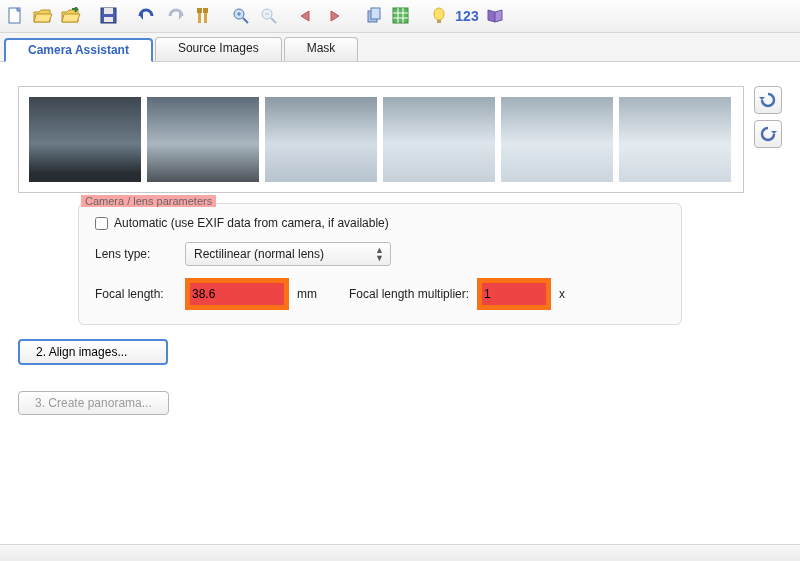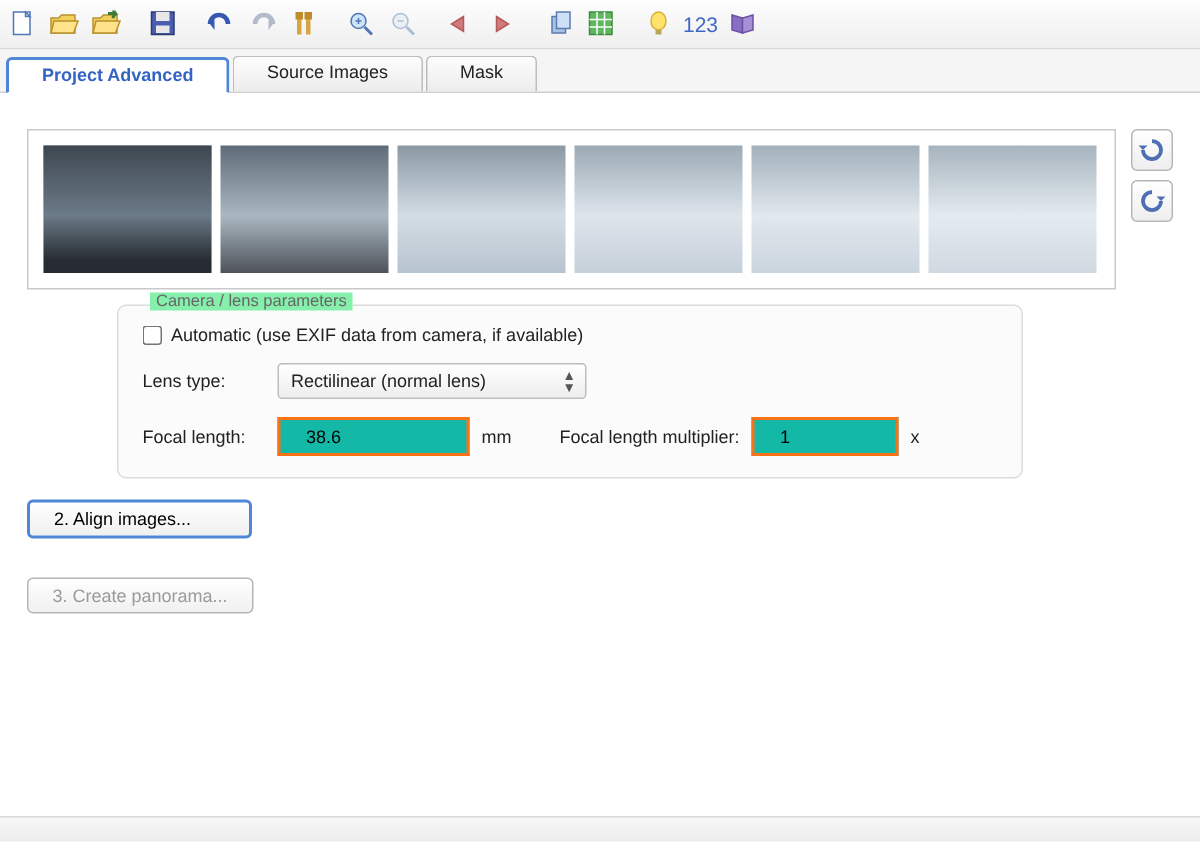--- a/index.html
+++ b/index.html
@@ -13,29 +13,29 @@
   .row{display:flex;align-items:center}
   .mac-btn{background:linear-gradient(#ffffff,#f0f0f0);border:1px solid #b5b5b5;border-radius:4px;padding:4px 16px;font-size:12px;box-shadow:0 1px 0 #fff inset}
   .mac-btn.primary{border:2px solid #4f87d6}
   .mac-btn.disabled{color:#9a9a9a}
   .thumbs{border:1px solid #c9c9c9;margin-top:10px;padding:10px;display:flex;gap:6px}
   .thumb{width:112px;height:85px;background:linear-gradient(180deg,#7a8a99 0%,#b8c6d3 55%,#d8e1ea 100%);position:relative;flex-shrink:0}
   .thumb.dark::after{content:"";position:absolute;inset:0;background:linear-gradient(180deg,#3e4750 0%,#6c7b88 55%,#262c31 90%)}
   .side-btns{display:flex;flex-direction:column;gap:6px;margin-left:10px;margin-top:10px}
   .icon-btn{width:26px;height:26px;background:linear-gradient(#fff,#eee);border:1px solid #b5b5b5;border-radius:4px;display:flex;align-items:center;justify-content:center;font-size:16px;color:#4e6fb3}
   .groupbox{margin:10px 0 14px 60px;width:570px;border:1px solid #dcdcdc;border-radius:6px;padding:12px 16px 14px 16px;position:relative;background:#fbfbfb}
-  .group-title{position:absolute;top:-9px;left:21px;font-size:11px;color:#666;background:#86efac;padding:0 4px}
+  .group-title{position:absolute;top:-9px;left:2px;font-size:11px;color:#666;background:#fca5a5;padding:0 4px}
   .select{display:inline-flex;align-items:center;border:1px solid #bdbdbd;border-radius:3px;background:linear-gradient(#fff,#eee);padding:1px 6px 1px 8px;font-size:12px;min-width:190px;height:20px;justify-content:space-between}
   .select .chev{font-size:9px;line-height:8px;color:#555;display:flex;flex-direction:column;margin-left:10px}
-  .text-input{border:2px solid #f97316;padding:2px 17px;height:18px;width:90px;font-size:12px;background:#14b8a6}
+  .text-input{border:5px solid #f97316;padding:2px 2px;height:18px;width:90px;font-size:12px;background:#ef4444}
   .label{font-size:12px}
   .gap-s{width:8px}
   .footer-bar{position:absolute;bottom:0;left:0;right:0;height:16px;background:linear-gradient(#f7f7f7,#ececec);border-top:1px solid #d7d7d7}
   svg{display:block}
-  .num-badge{font-weight:normal;font-size:14px;color:#3f66c8}
+  .num-badge{font-weight:bold;font-size:14px;color:#3f66c8}
 </style>
 </head>
 <body>
 
 <div class="toolbar">
   <span class="toolbar-icon">
     <svg width="18" height="18">
         <rect x="3" y="1" width="11" height="15" fill="#fefefe" stroke="#5077b5"></rect>
         <path d="M11 1 L14 4 L11 4 Z" fill="#cdddf2" stroke="#5077b5"></path>
       </svg>
@@ -135,21 +135,21 @@
   <span class="toolbar-icon num-badge">123</span>
   <span class="toolbar-icon">
     <svg width="18" height="16">
         <path d="M2 2 L9 4 L9 14 L2 12 Z" fill="#8a6ec4" stroke="#6b50a5"></path>
         <path d="M16 2 L9 4 L9 14 L16 12 Z" fill="#a78fd6" stroke="#6b50a5"></path>
       </svg>
   </span>
 </div>
 
 <div class="tabs">
-  <div class="tab active">Project Advanced</div>
+  <div class="tab active">Camera Assistant</div>
   <div class="tab">Source Images</div>
   <div class="tab">Mask</div>
 </div>
 
 <div class="content">
 
 
   <div style="display:flex">
     <div class="thumbs" style="flex:1">
       <div class="thumb dark"></div>

